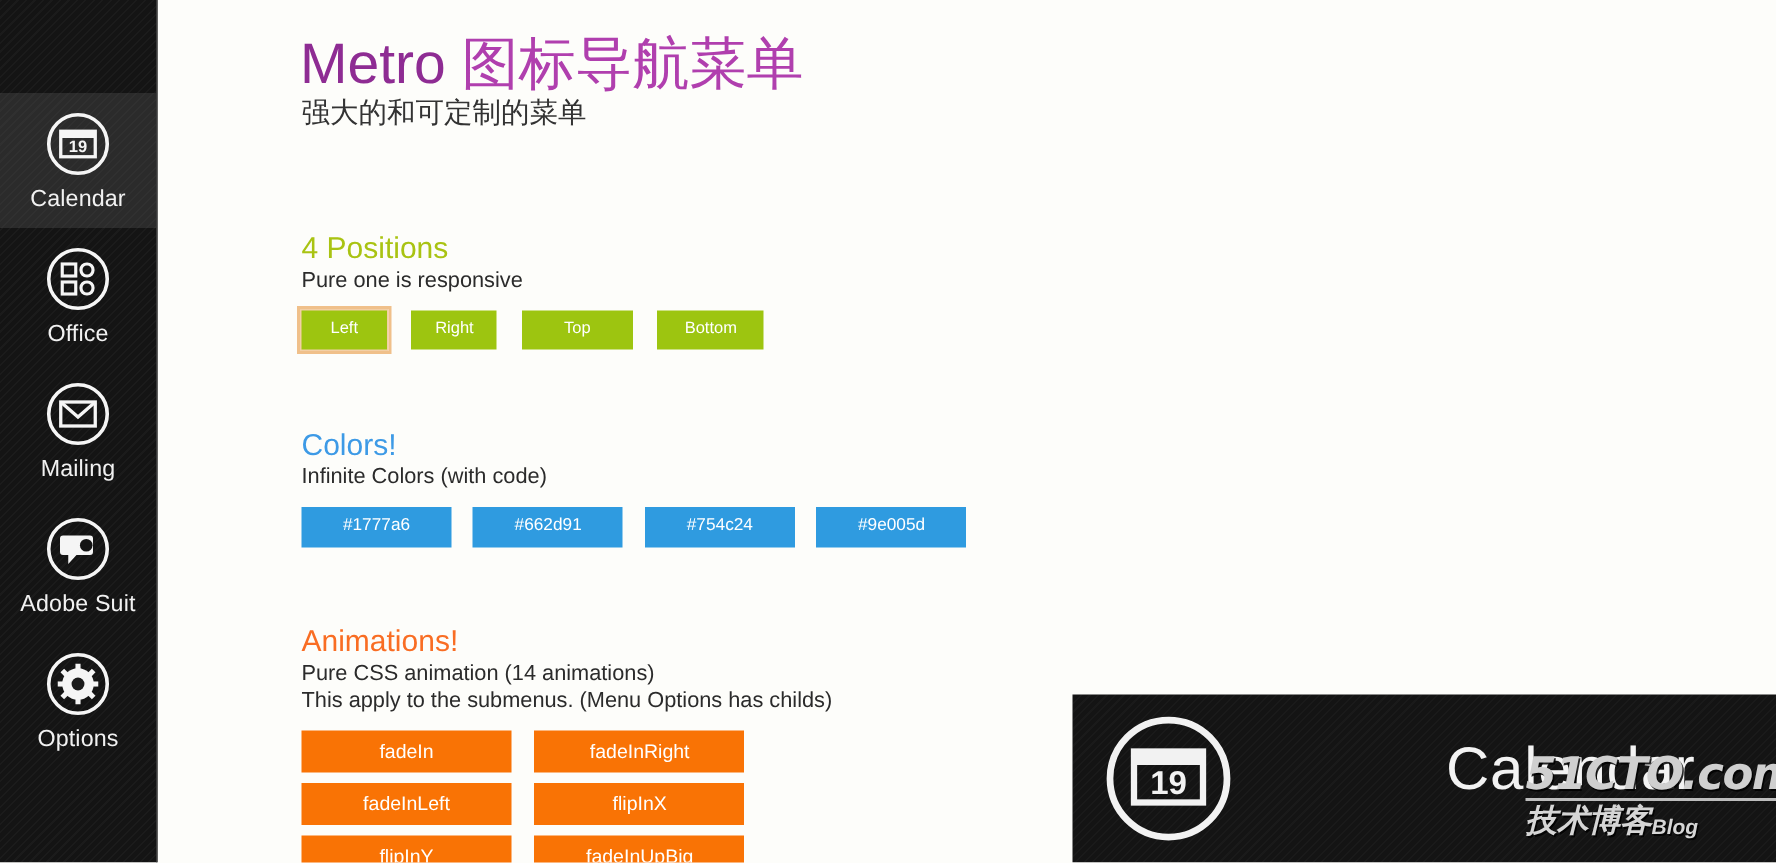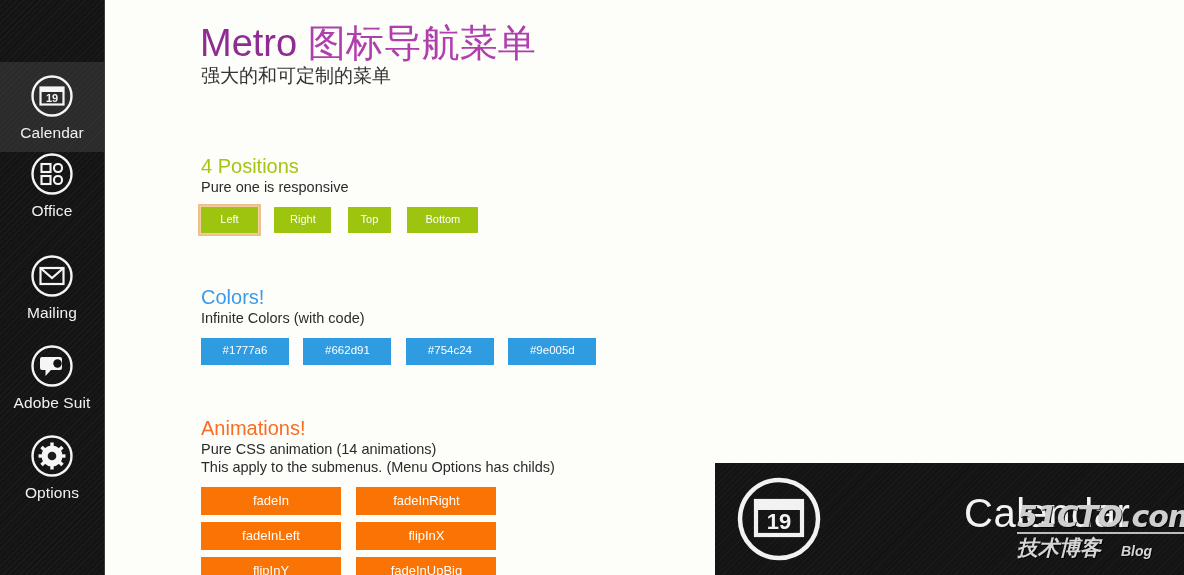--- a/index.html
+++ b/index.html
@@ -132,31 +132,31 @@
     padding: 7px 0 8px 0;
     margin-right: 12px;
     width: 57px;
   }
   .pos-btn.focused {
     outline: 2px solid #f0c08a;
     outline-offset: 1px;
     box-shadow: 0 0 0 1px #f3cfa6;
   }
   .pos-btn.w-right { width: 57px; }
-  .pos-btn.w-top   { width: 43px; }
+  .pos-btn.w-top   { width: 74px; }
   .pos-btn.w-bottom{ width: 71px; }
 
   
   #sec-colors { top: 264px; }
   #sec-colors .sec-heading { color: #3d9ae6; }
   .color-btn {
     background: #2f9be0;
     padding: 7px 0 8px 0;
     margin-right: 10px;
-    width: 88px;
+    width: 100px;
     font-size: 11.5px;
   }
 
   
   #sec-anim { top: 395px; }
   #sec-anim .sec-heading { color: #f96d23; }
   #anim-grid {
     margin-top: 11px;
     width: 368px;
   }
@@ -218,21 +218,21 @@
     letter-spacing: -1px;
     text-shadow: 1px 1px 0 rgba(0,0,0,0.85);
     border-bottom: 2px solid #bdbdbd;
     display: inline-block;
     padding-bottom: 1px;
   }
   #wm-brand-sub {
     margin-top: 3px;
     display: flex;
     align-items: flex-end;
-    gap: 20px;
+    gap: 0;
   }
   #wm-brand-cn {
     font-size: 21px;
     line-height: 22px;
     font-weight: bold;
     color: #d5d5d5;
     text-shadow: 1px 1px 0 rgba(0,0,0,0.85);
   }
   #wm-brand-blog {
     font-size: 14px;
@@ -252,21 +252,21 @@
       <svg viewBox="0 0 46 46" width="46" height="46">
         <circle cx="23" cy="23" r="19.5" fill="none" stroke="#f5f5f5" stroke-width="2.4"></circle>
         <rect x="11.5" y="14.5" width="23" height="17" fill="none" stroke="#f5f5f5" stroke-width="2.2"></rect>
         <rect x="11.5" y="14.5" width="23" height="4.5" fill="#f5f5f5"></rect>
         <text x="23" y="28.5" font-family="Liberation Sans, sans-serif" font-size="11" font-weight="bold" fill="#f5f5f5" text-anchor="middle">19</text>
       </svg>
     </span>
     <span class="nav-label">Calendar</span>
   </div>
 
-  <div class="nav-item" style="top:140px;">
+  <div class="nav-item" style="top:152px;">
     <span class="nav-icon">
       <svg viewBox="0 0 46 46" width="46" height="46">
         <circle cx="23" cy="23" r="19.5" fill="none" stroke="#f5f5f5" stroke-width="2.4"></circle>
         <rect x="12.5" y="13" width="9" height="8" fill="none" stroke="#f5f5f5" stroke-width="2.1"></rect>
         <rect x="25" y="13" width="8" height="8" rx="3.8" fill="none" stroke="#f5f5f5" stroke-width="2.1"></rect>
         <rect x="12.5" y="25" width="9" height="8" fill="none" stroke="#f5f5f5" stroke-width="2.1"></rect>
         <rect x="25" y="25" width="8" height="8" rx="3.8" fill="none" stroke="#f5f5f5" stroke-width="2.1"></rect>
       </svg>
     </span>
     <span class="nav-label">Office</span>

